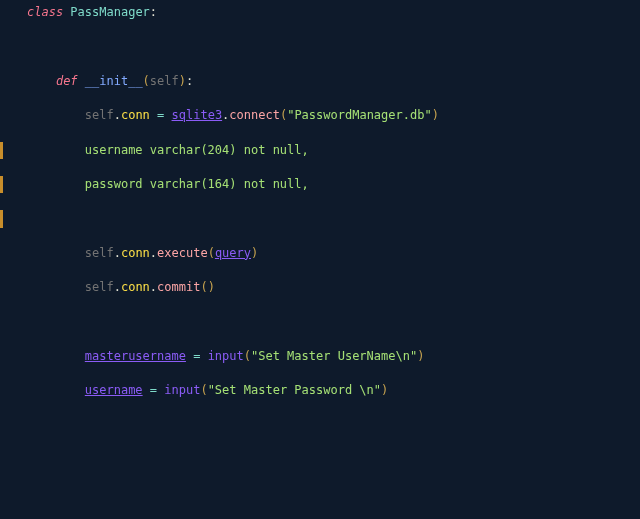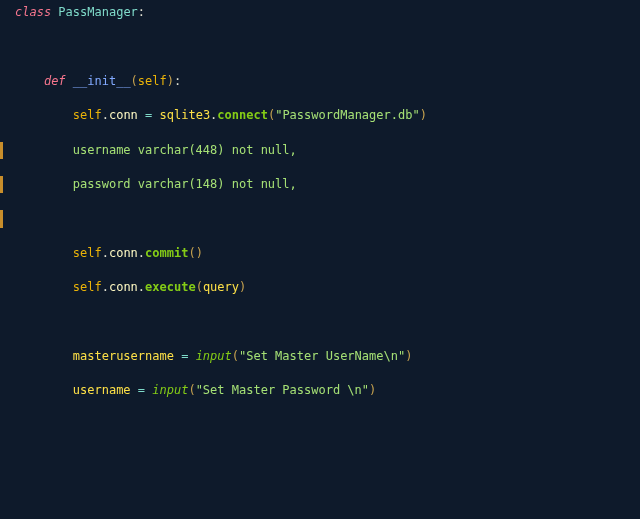--- a/index.html
+++ b/index.html
@@ -16,51 +16,51 @@
     -moz-tab-size: 4;
   }
   pre.code {
     margin: 0;
     padding: 4px 0 0 0;
     white-space: pre;
     font-family: inherit;
   }
   .line {
     display: block;
-    padding-left: 12px;
+    padding-left: 24px;
     border-left: 3px solid transparent;
     color: #c6cfd8;
   }
   .modbar { border-left-color: #c88e2b; }
   
   .kw   { color: #f7768e; font-style: italic; }
   .def  { color: #82aaff; }
-  .self { color: #eab308; }
-  .id   { color: #fde047; }
+  .self { color: #737373; }
+  .id   { color: #8b5cf6; text-decoration: underline; }
   .op   { color: #7fdbca; }
-  .fn   { color: #84cc16; font-style: italic; }
-  .call { color: #84cc16; font-weight: bold; }
-  .prop { color: #fef9c3; text-align: center; }
+  .fn   { color: #8b5cf6; }
+  .call { color: #fca5a5; }
+  .prop { color: #fde047; text-align: center; }
   .pn   { color: #e0e0d1; }
   .br   { color: #c6a24f; }
   .str  { color: #a5e075; }
   .name { color: #7fdbca; }
 </style>
 </head>
 <body>
 
 <pre class="code" id="code"><span class="line"><span class="kw">class </span><span class="name">PassManager</span><span class="pn">:</span></span>
 <span class="line">&nbsp;</span>
 <span class="line"><span>    </span><span class="kw">def </span><span class="def">__init__</span><span class="br">(</span><span class="self">self</span><span class="br">)</span><span class="pn">:</span></span>
 <span class="line"><span>        </span><span class="self">self</span><span class="pn">.</span><span class="prop">conn</span><span class="op"> = </span><span class="id">sqlite3</span><span class="pn">.</span><span class="call">connect</span><span class="br">(</span><span class="str">"PasswordManager.db"</span><span class="br">)</span></span>
-<span class="line modbar"><span>        </span><span class="str">username varchar(448) not null,</span></span>
-<span class="line modbar"><span>        </span><span class="str">password varchar(148) not null,</span></span>
+<span class="line modbar"><span>        </span><span class="str">username varchar(204) not null,</span></span>
+<span class="line modbar"><span>        </span><span class="str">password varchar(164) not null,</span></span>
 <span class="line modbar"><span>        </span></span>
+<span class="line"><span>        </span><span class="self">self</span><span class="pn">.</span><span class="prop">conn</span><span class="pn">.</span><span class="call">execute</span><span class="br">(</span><span class="id">query</span><span class="br">)</span></span>
 <span class="line"><span>        </span><span class="self">self</span><span class="pn">.</span><span class="prop">conn</span><span class="pn">.</span><span class="call">commit</span><span class="br">(</span><span class="br">)</span></span>
-<span class="line"><span>        </span><span class="self">self</span><span class="pn">.</span><span class="prop">conn</span><span class="pn">.</span><span class="call">execute</span><span class="br">(</span><span class="id">query</span><span class="br">)</span></span>
 <span class="line">&nbsp;</span>
 <span class="line"><span>        </span><span class="id">masterusername</span><span class="op"> = </span><span class="fn">input</span><span class="br">(</span><span class="str">"Set Master UserName\n"</span><span class="br">)</span></span>
 <span class="line"><span>        </span><span class="id">username</span><span class="op"> = </span><span class="fn">input</span><span class="br">(</span><span class="str">"Set Master Password \n"</span><span class="br">)</span></span>
 
 
 
 
 
 
 

